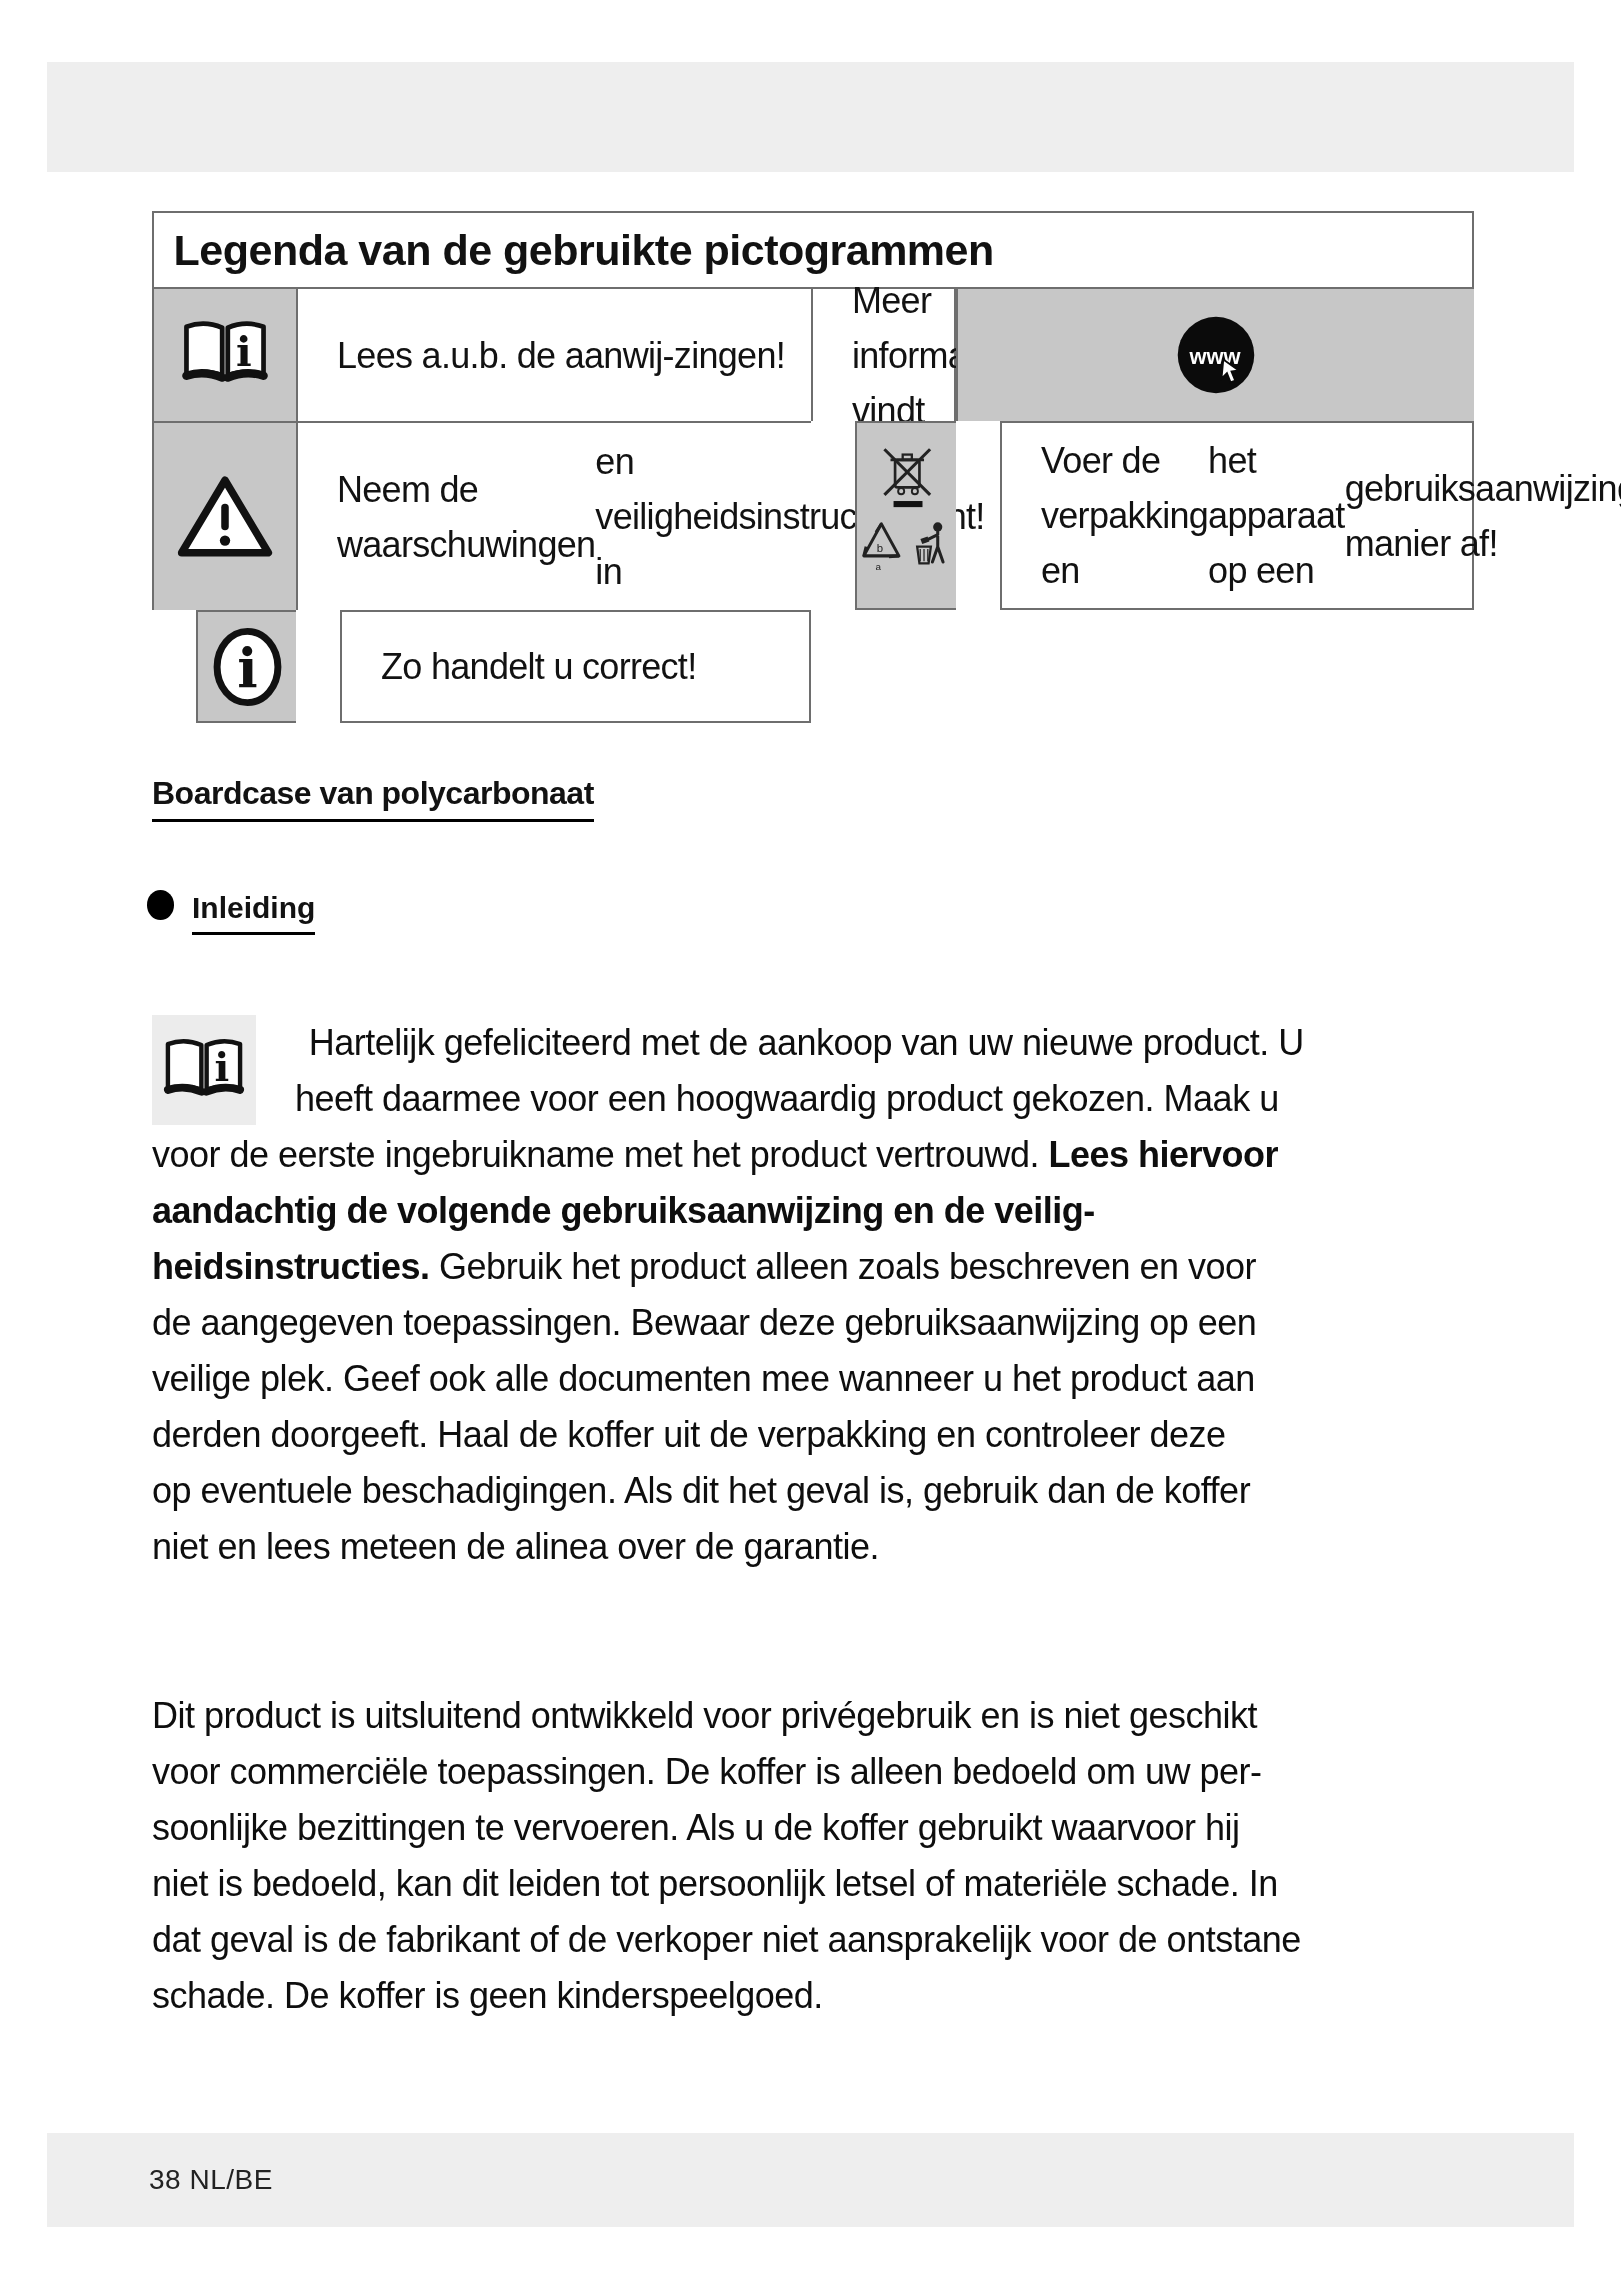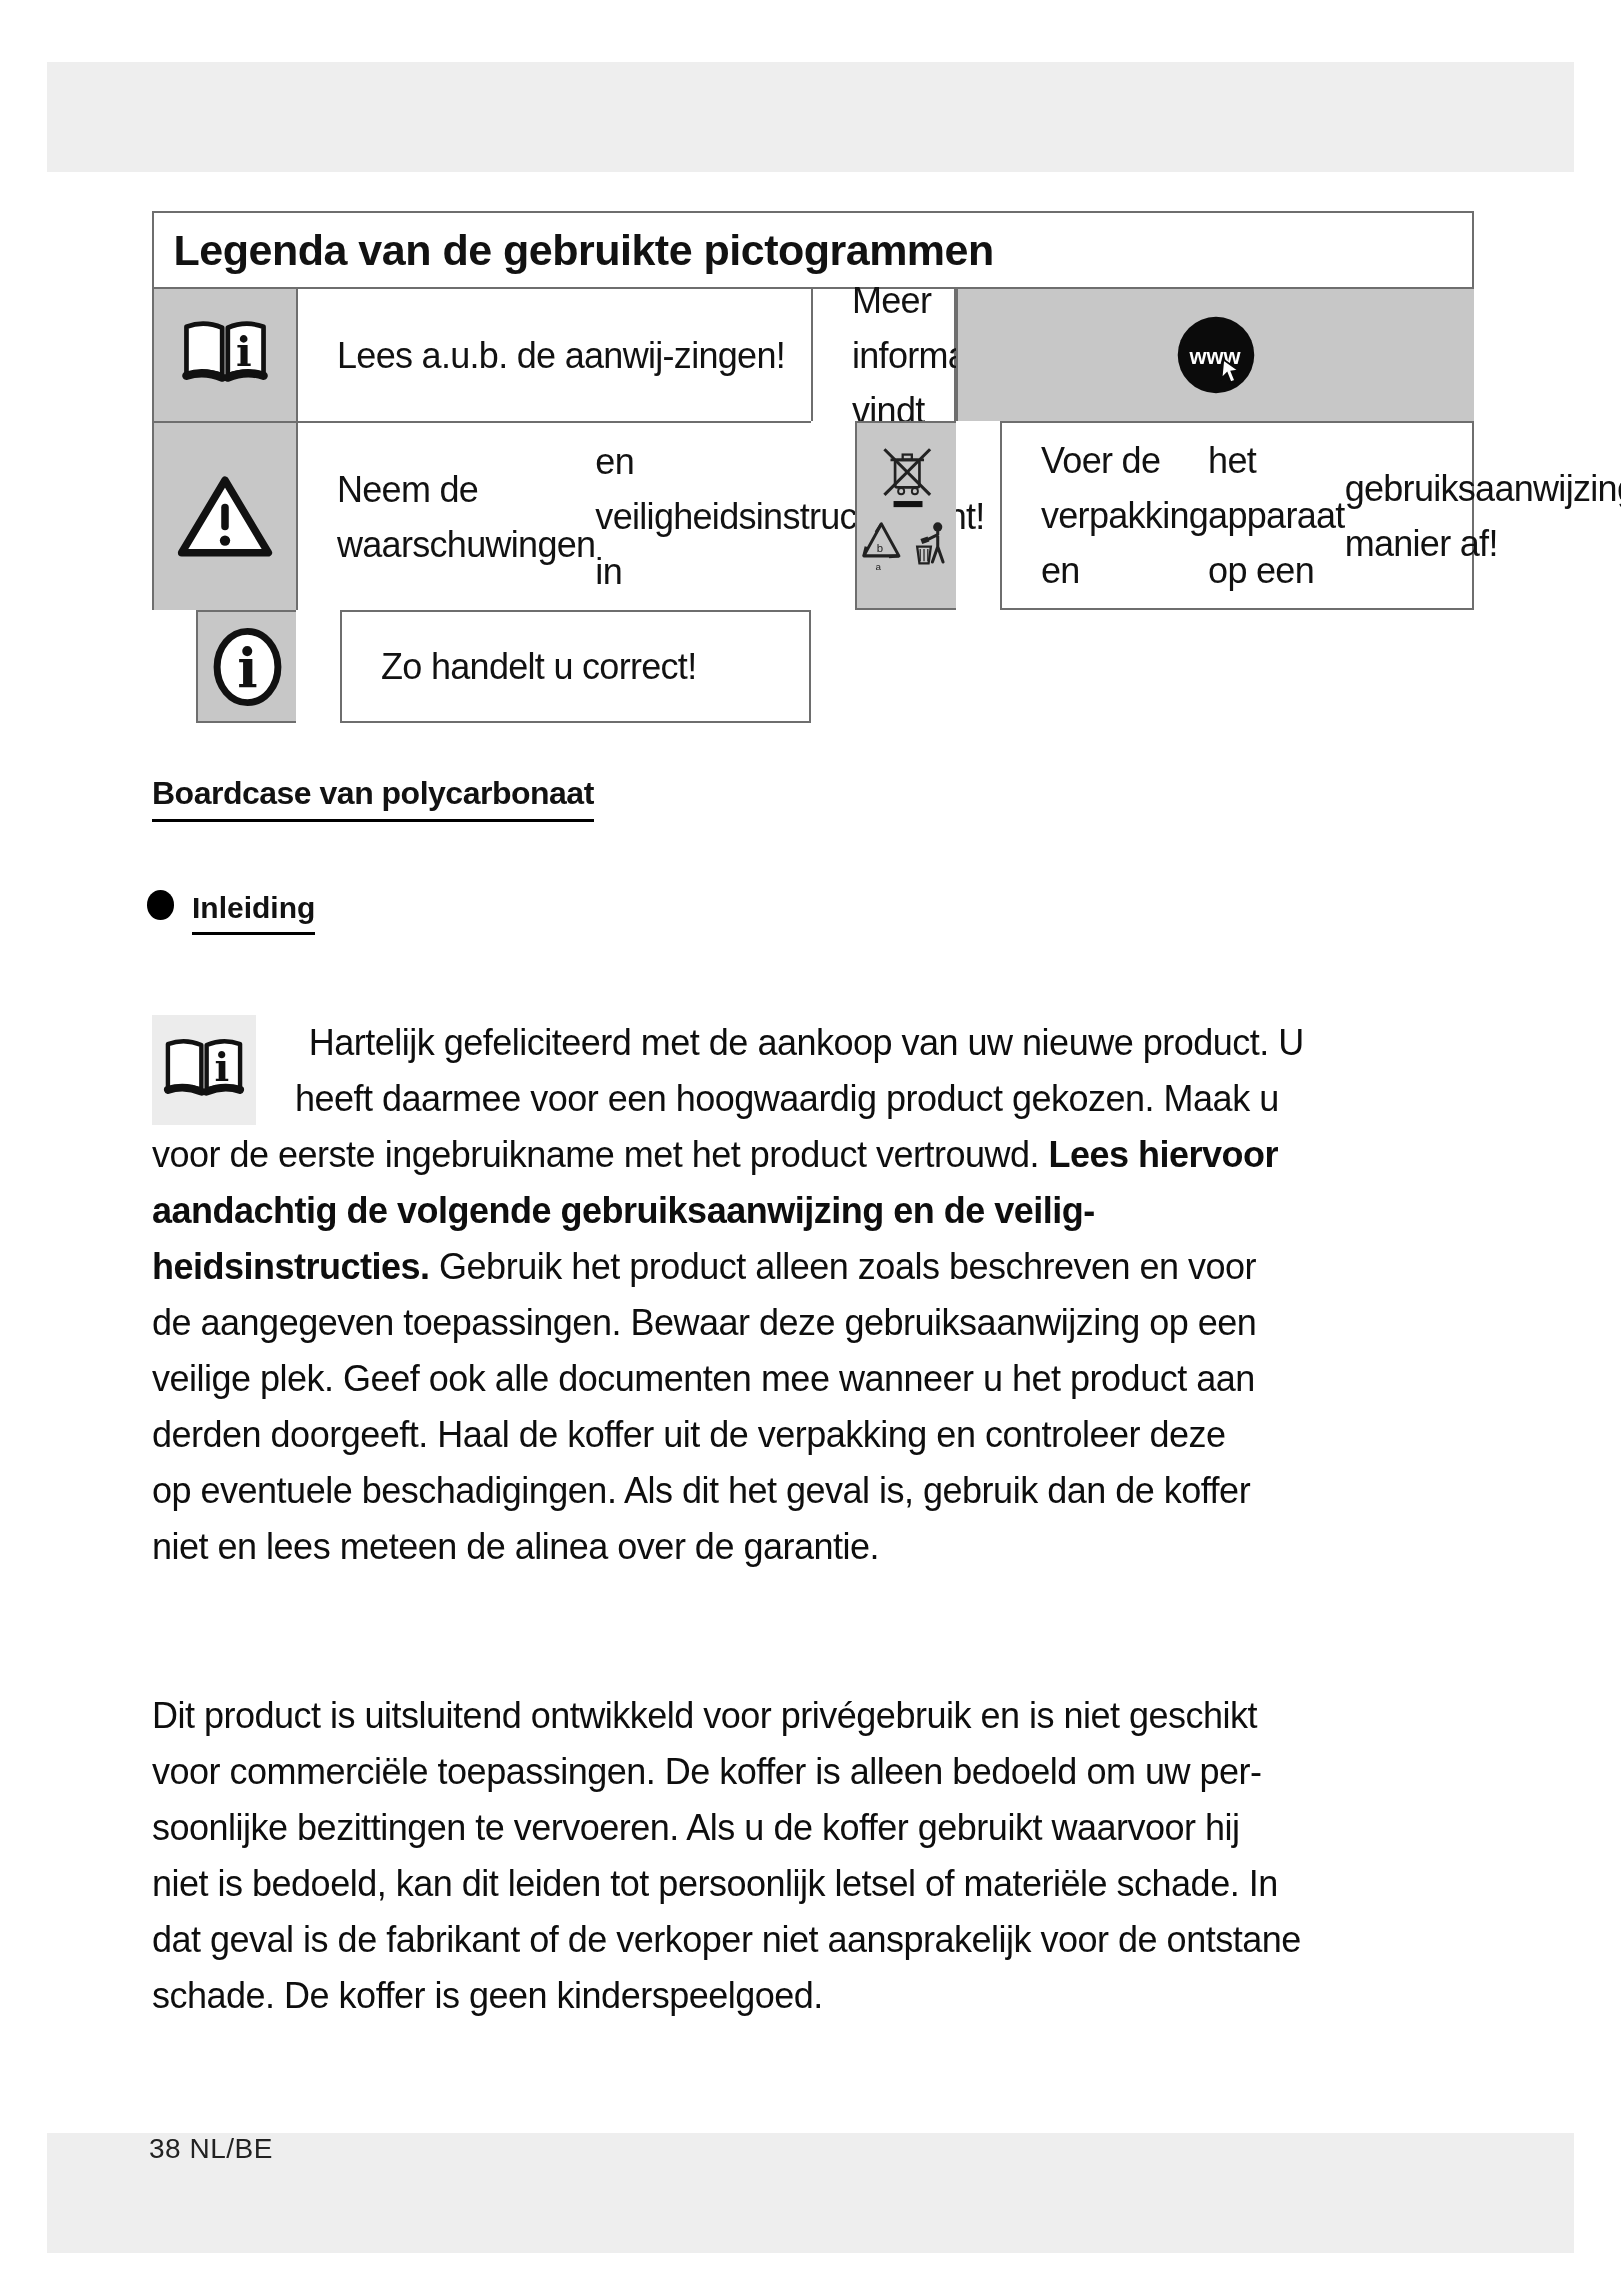--- a/index.html
+++ b/index.html
@@ -8,21 +8,21 @@
     position: relative;
     width: 1621px; height: 2293px;
     background: #ffffff;
     font-family: "Liberation Sans", sans-serif;
     color: #121212;
     overflow: hidden;
     border-radius: 30px;
   }
   .band { position: absolute; left: 47px; width: 1527px; background: #eeeeee; }
   .band.top { top: 62px; height: 110px; }
-  .band.bottom { top: 2133px; height: 120px; display: flex; align-items: flex-start; }
+  .band.bottom { top: 2133px; height: 94px; display: flex; align-items: center; }
   .pagenum { padding-left: 102px; font-size: 28px; color: #222; letter-spacing: 0.5px; }
 
   
   .legend {
     position: absolute; left: 152px; top: 211px;
     display: grid;
     grid-template-columns: 144px 515px 145px 518px;
     grid-template-rows: 76px 134px 189px 113px;
   }
   .cell { border-left: 2px solid #6e6e6e; border-top: 2px solid #6e6e6e; }

